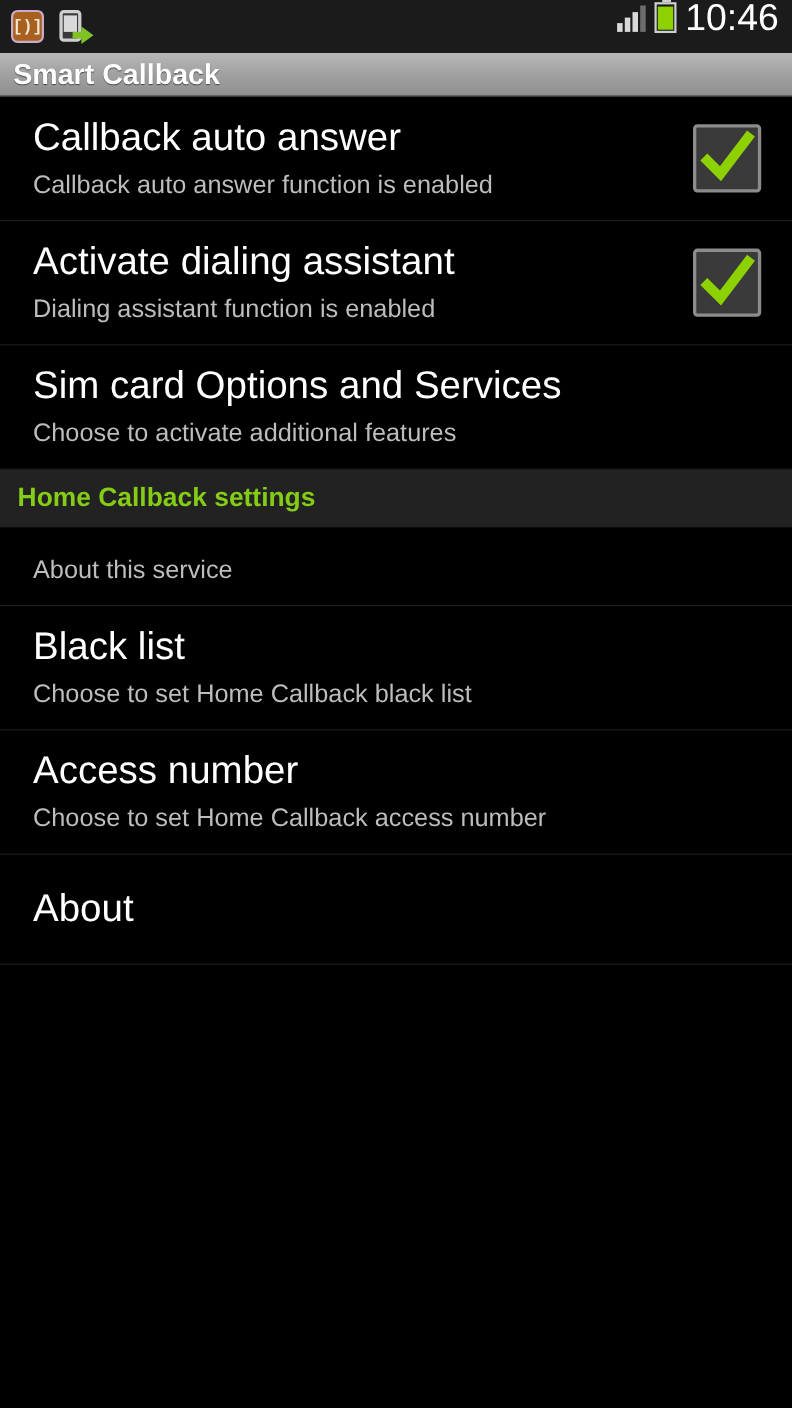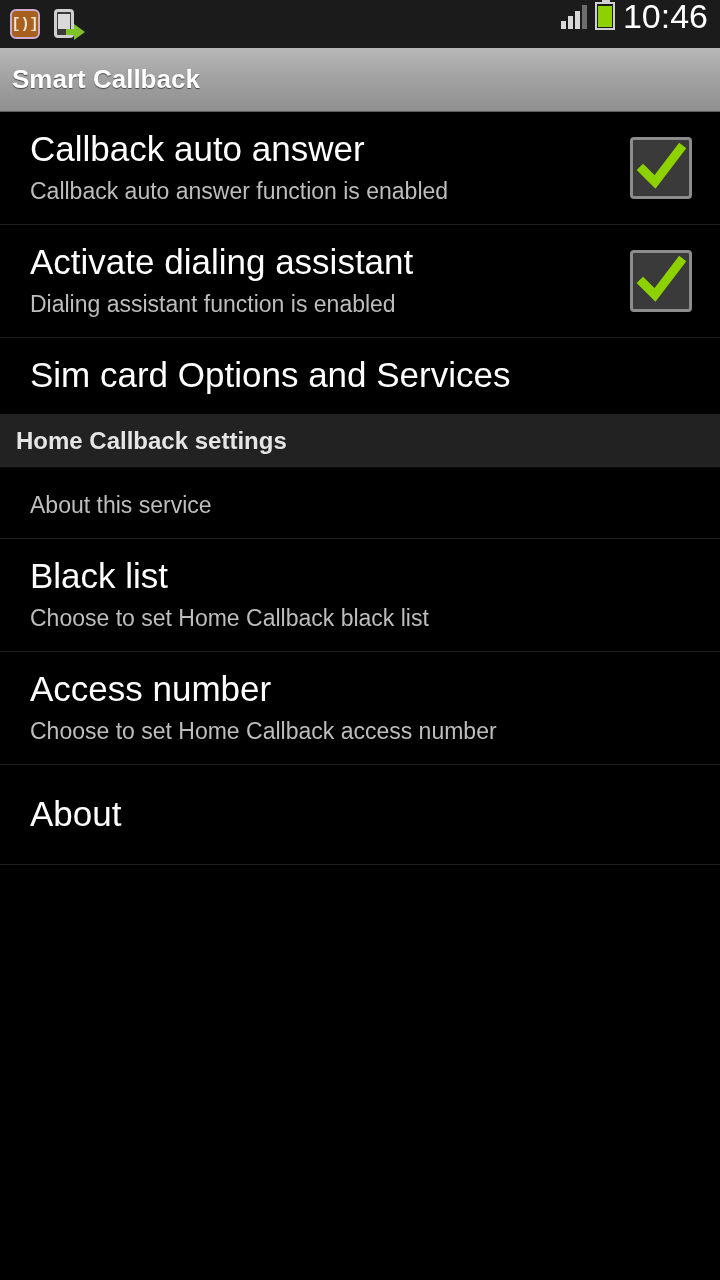--- a/index.html
+++ b/index.html
@@ -125,21 +125,21 @@
   }
   .battery .fill {
     position: absolute;
     left: 1px; right: 1px; bottom: 1px;
     height: 86%;
     background: #8ed101;
   }
 
   
   .titlebar {
-    height: 64px;
+    height: 40px;
     background: linear-gradient(to bottom, #b8b8b8 0%, #a3a3a3 45%, #8f8f8f 100%);
     display: flex;
     align-items: center;
     padding-left: 12px;
     border-bottom: 1px solid #5c5c5c;
   }
   .titlebar .title {
     color: #ffffff;
     font-size: 26px;
     font-weight: bold;
@@ -180,21 +180,21 @@
     border-radius: 4px;
   }
   .checkbox svg { display: block; }
 
   .section-header {
     background: #222222;
     padding: 12px 20px 12px 16px;
     border-bottom: 1px solid #0d0d0d;
   }
   .section-header .label {
-    color: #e5e5e5;
+    color: #84cc16;
     font-size: 24px;
     font-weight: bold;
   }
 
   .row.tall { min-height: 100px; display: flex; align-items: center; }
 </style>
 </head>
 <body>
 
 <div class="statusbar">
@@ -244,20 +244,21 @@
     <div class="secondary">Dialing assistant function is enabled</div>
     <div class="checkbox">
       <svg width="56" height="56" viewBox="0 0 56 56">
         <polyline points="10,30 22,42 47,9" fill="none" stroke="#8ed101" stroke-width="9" stroke-linecap="square"></polyline>
       </svg>
     </div>
   </div>
 
   <div class="row">
     <div class="primary">Sim card Options and Services</div>
+    <div class="secondary">Choose to activate additional features</div>
   </div>
 
   <div class="section-header">
     <div class="label">Home Callback settings</div>
   </div>
 
   <div class="row">
     <div class="secondary">About this service</div>
   </div>
 

